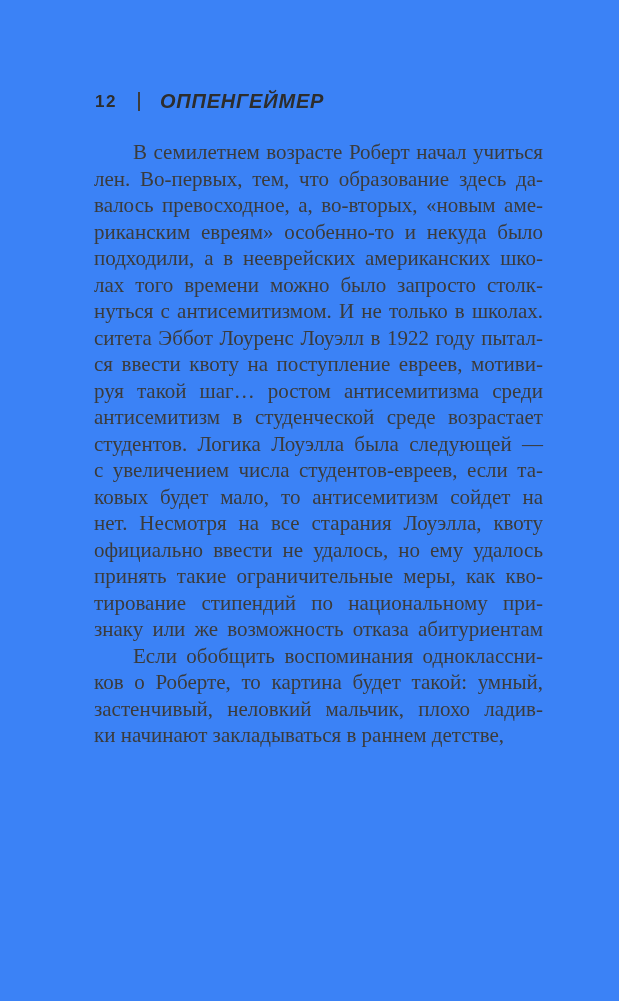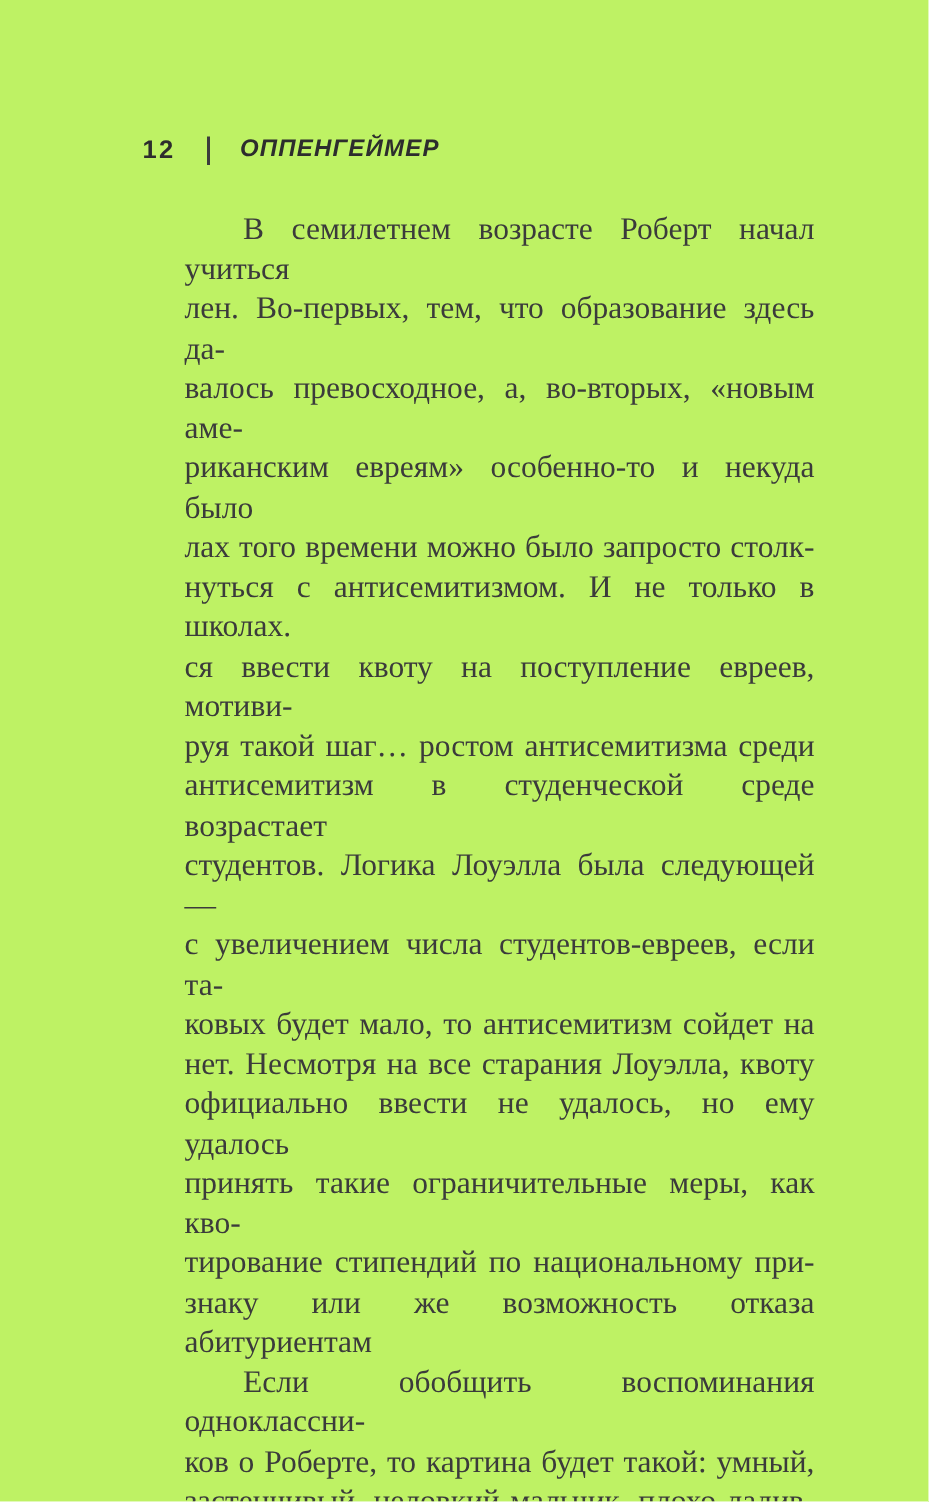--- a/index.html
+++ b/index.html
@@ -4,21 +4,21 @@
 <style>
   html, body {
     margin: 0;
     padding: 0;
     background: #fdfdfd;
   }
   .page {
     position: relative;
     width: 619px;
     height: 1001px;
-    background: #bef264;
+    background: #3b82f6;
     overflow: hidden;
   }
   .running-head {
     position: absolute;
     left: 95px;
     top: 90px;
     display: flex;
     align-items: center;
     font-family: "Liberation Sans", sans-serif;
     color: #2d2d2d;
@@ -29,39 +29,38 @@
     letter-spacing: 1.5px;
   }
   .head-divider {
     width: 2px;
     height: 19px;
     background: #3c3c3c;
     margin-left: 21px;
     margin-right: 20px;
   }
   .book-title {
-    font-size: 16px;
+    font-size: 20px;
     font-weight: bold;
     font-style: italic;
     letter-spacing: 0.8px;
   }
   .text-block {
     position: absolute;
     left: 94px;
     top: 139px;
     width: 449px;
     font-family: "Liberation Serif", serif;
     font-size: 21px;
     line-height: 26.5px;
     color: #3b3b3b;
   }
   .line {
     text-align: justify;
     text-align-last: justify;
-    margin-left: 29px;
   }
   .line.last {
     text-align-last: left;
   }
   .line.indent {
     text-indent: 39px;
   }
 </style>
 </head>
 <body>
@@ -70,22 +69,24 @@
   <div class="running-head">
     <span class="page-number">12</span>
     <span class="head-divider"></span>
     <span class="book-title">ОППЕНГЕЙМЕР</span>
   </div>
   <div class="text-block">
       <div class="line indent">В семилетнем возрасте Роберт начал учиться</div>
       <div class="line">лен. Во-первых, тем, что образование здесь да-</div>
       <div class="line">валось превосходное, а, во-вторых, «новым аме-</div>
       <div class="line">риканским евреям» особенно-то и некуда было</div>
+      <div class="line">подходили, а в нееврейских американских шко-</div>
       <div class="line">лах того времени можно было запросто столк-</div>
       <div class="line">нуться с антисемитизмом. И не только в школах.</div>
+      <div class="line">ситета Эббот Лоуренс Лоуэлл в 1922 году пытал-</div>
       <div class="line">ся ввести квоту на поступление евреев, мотиви-</div>
       <div class="line">руя такой шаг… ростом антисемитизма среди</div>
       <div class="line">антисемитизм в студенческой среде возрастает</div>
       <div class="line">студентов. Логика Лоуэлла была следующей —</div>
       <div class="line">с увеличением числа студентов-евреев, если та-</div>
       <div class="line">ковых будет мало, то антисемитизм сойдет на</div>
       <div class="line">нет. Несмотря на все старания Лоуэлла, квоту</div>
       <div class="line">официально ввести не удалось, но ему удалось</div>
       <div class="line">принять такие ограничительные меры, как кво-</div>
       <div class="line">тирование стипендий по национальному при-</div>

